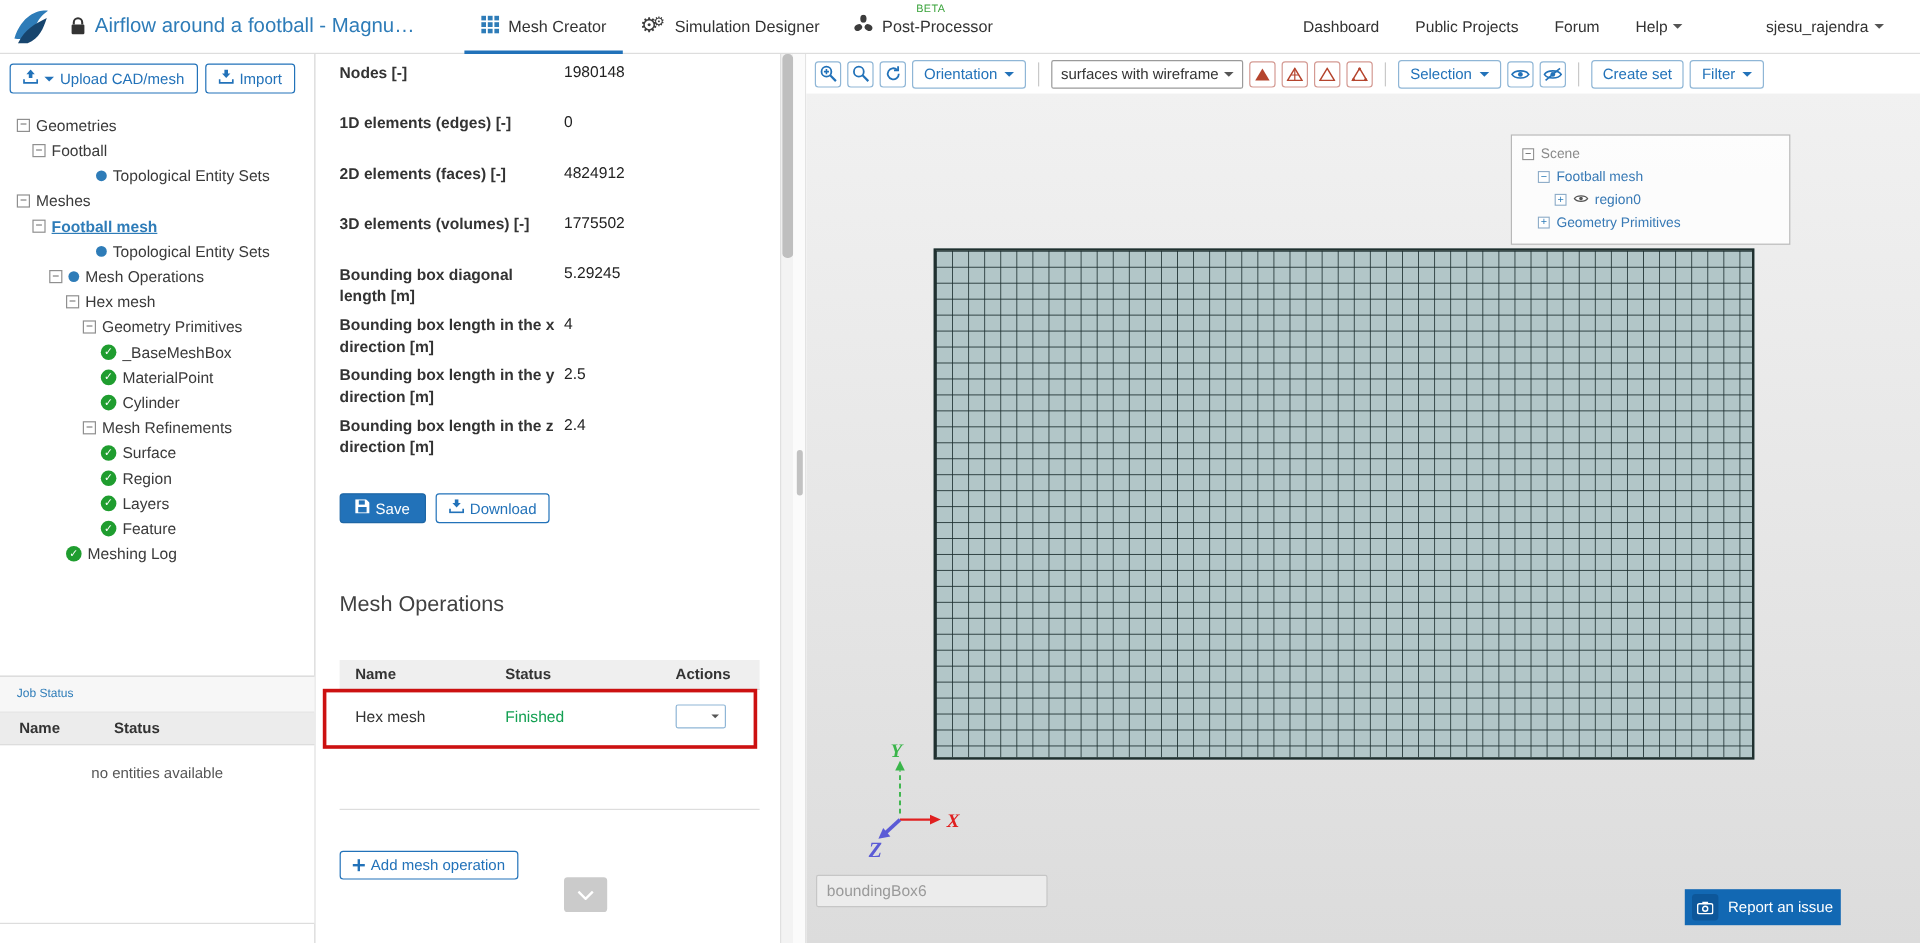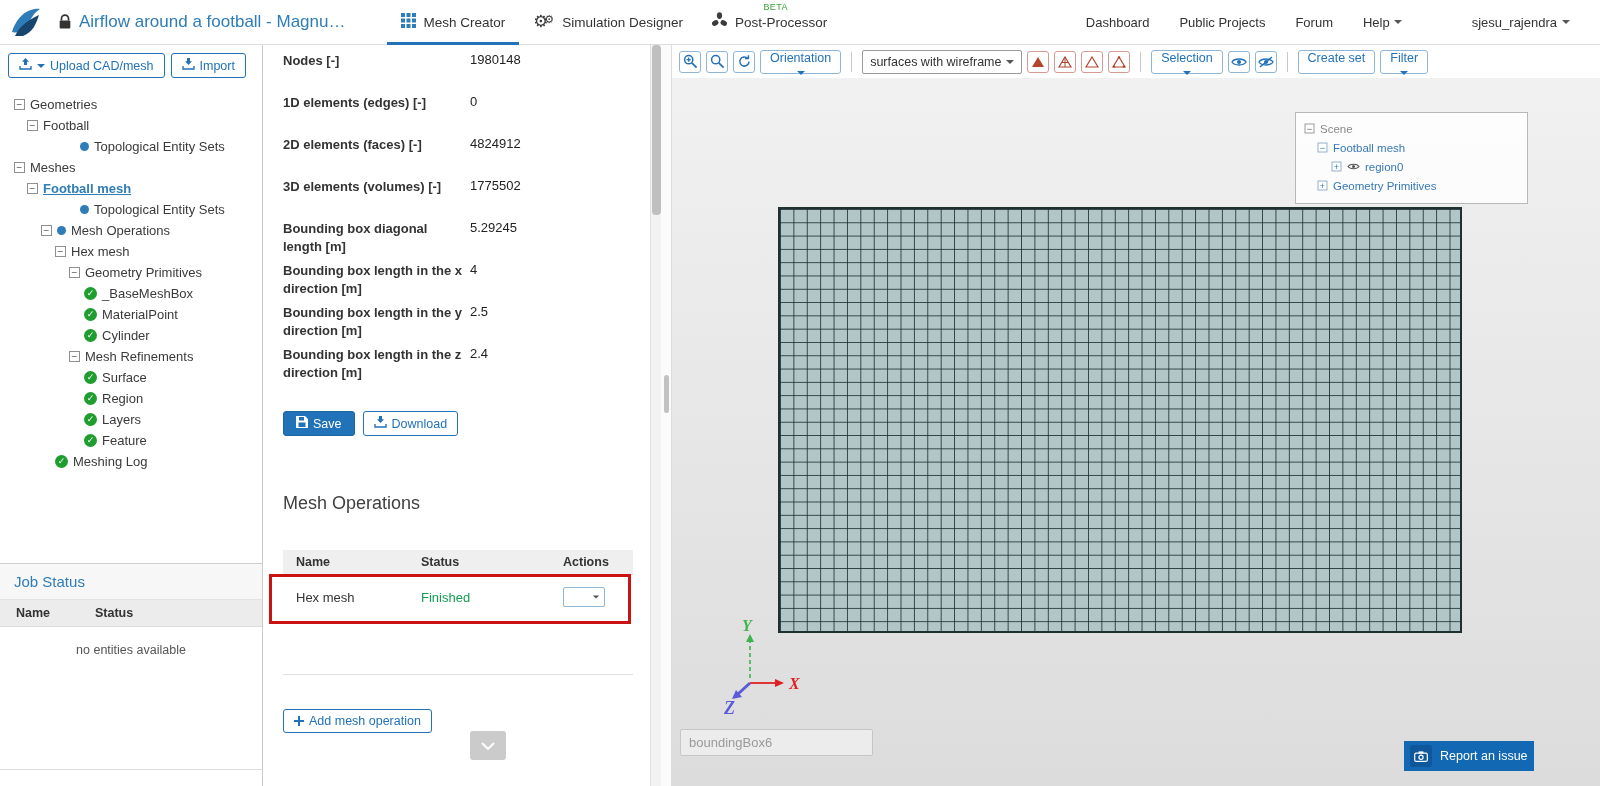--- a/index.html
+++ b/index.html
@@ -37,21 +37,21 @@
   .exp { width:11px; height:11px; border:1px solid #8f8f8f; background:#fff; color:#555; font-size:10px; line-height:9px; text-align:center; flex:0 0 auto; }
   .exp::before { content:"−"; }
   .exp.plus::before { content:"+"; }
   .exp.blue { border-color:#8aa9c6; color:#2e7cb8; }
   .chk { width:13px; height:13px; border-radius:50%; background:#1f9d2f; color:#fff; font-size:9px; line-height:13px; text-align:center; flex:0 0 auto; }
   .chk::before { content:"✓"; }
   .dot { width:9px; height:9px; border-radius:50%; background:#2e7cb8; flex:0 0 auto; }
 
   
   #job-status { position:absolute; left:0; top:518px; width:262px; height:207px; background:#fff; border-top:1px solid #ccc; border-bottom:1px solid #ddd; }
-  .js-head { background:#f7f7f7; border-bottom:1px solid #e2e2e2; color:#2e7cb8; font-size:15px; padding:9px 14px; }
+  .js-head { background:#f7f7f7; border-bottom:1px solid #e2e2e2; color:#2e7cb8; font-size:10px; padding:9px 14px; }
   .js-cols { display:flex; background:#ececec; border-bottom:1px solid #ddd; font-weight:bold; font-size:12.5px; color:#333; padding:6px 0; }
   .js-cols .c1 { width:95px; padding-left:16px; }
   .js-empty { text-align:center; color:#555; font-size:12.5px; padding-top:16px; }
 
   
   #midpanel { position:absolute; top:45px; left:263px; width:398px; height:741px; background:#fff; }
   .props { padding-top:4px; }
   .prow { display:flex; height:42px; padding-left:20px; }
   .plabel { width:187px; font-size:13px; color:#333; line-height:1.35; padding-top:3px;font-weight:bold; }
   .pvalue { font-size:13px; color:#222; padding-top:3px; }
@@ -79,28 +79,28 @@
 
   
   #divider { position:absolute; top:45px; left:661px; width:11px; height:741px; background:#fbfbfb; border-right:1px solid #ddd; }
   .grip { position:absolute; left:3px; top:330px; width:5px; height:38px; background:#c2c2c2; border-radius:3px; }
 
   
   #viewport { position:absolute; top:45px; left:672px; width:928px; height:741px; background:#fff; }
   .vtoolbar { display:flex; align-items:center; gap:5px; height:33px; padding-left:7px; background:#fff; }
   .tbtn { width:22px; height:22px; border:1px solid #8fb6d6; background:#fff; border-radius:3px; display:flex; align-items:center; justify-content:center; cursor:pointer; flex:0 0 auto; }
   .tbtn.red { border-color:#d49a93; }
-  .tbtn-txt { display:inline-flex; align-items:center; gap:6px; height:24px; padding:0 9px; border:1px solid #8fb6d6; background:#fff; border-radius:3px; color:#2272b9; font-size:12.5px; cursor:pointer; white-space:nowrap;flex-direction:column; }
+  .tbtn-txt { display:inline-flex; align-items:center; gap:6px; height:24px; padding:0 9px; border:1px solid #8fb6d6; background:#fff; border-radius:3px; color:#2272b9; font-size:12.5px; cursor:pointer; white-space:nowrap; }
   .vsep { width:1px; height:20px; background:#c9c9c9; margin:0 5px; }
   .vselect { display:inline-flex; align-items:center; justify-content:space-between; width:160px; height:24px; padding:0 7px; border:1px solid #9a9a9a; border-radius:2px; background:#fff; color:#333; font-size:12.5px; cursor:pointer; }
   .canvas { position:absolute; top:33px; left:0; width:928px; height:708px; background:linear-gradient(#f1f1f1,#dcdcdc); overflow:hidden; }
   .meshgrid { position:absolute; left:106px; top:129px; width:684px; height:426px; background-color:#b2c6c8; border:2px solid #20302f;
       background-image:linear-gradient(rgba(26,44,45,.85) 1px, transparent 1px), linear-gradient(90deg, rgba(26,44,45,.85) 1px, transparent 1px);
       background-size:13.4px 13.3px; }
-  .scene-box { position:absolute; left:623px; top:34px; width:233px; height:92px; background:rgba(255,255,255,.82); border:1px solid #b8b8b8; padding:6px 8px; font-size:11.5px; }
+  .scene-box { position:absolute; left:587px; top:34px; width:233px; height:92px; background:rgba(255,255,255,.82); border:1px solid #b8b8b8; padding:6px 8px; font-size:11.5px; }
   .srow { display:flex; align-items:center; gap:5px; height:19px; color:#3779b5; cursor:pointer; white-space:nowrap; }
   .srow.gray { color:#8a8a8a; }
   .srow .exp { transform:scale(.9); }
   .si1 { padding-left:13px; } .si2 { padding-left:27px; }
   .axes { position:absolute; left:40px; top:540px; }
   .bbox-input { position:absolute; left:8px; top:651px; width:193px; height:27px; background:#ececec; border:1px solid #c6c6c6; border-radius:2px; color:#9a9a9a; font-size:13px; padding-left:8px; font-family:"Liberation Sans", sans-serif; }
   .report-btn { position:absolute; left:732px; top:663px; width:130px; height:30px; background:#1268b3; border:none; border-radius:0; color:#fff; font-size:12.5px; display:flex; align-items:center; gap:8px; padding-left:6px; cursor:pointer; font-family:"Liberation Sans", sans-serif; }
   .cam-chip { width:22px; height:22px; background:#0d579a; border-radius:3px; display:flex; align-items:center; justify-content:center; }
 </style>
 </head>

